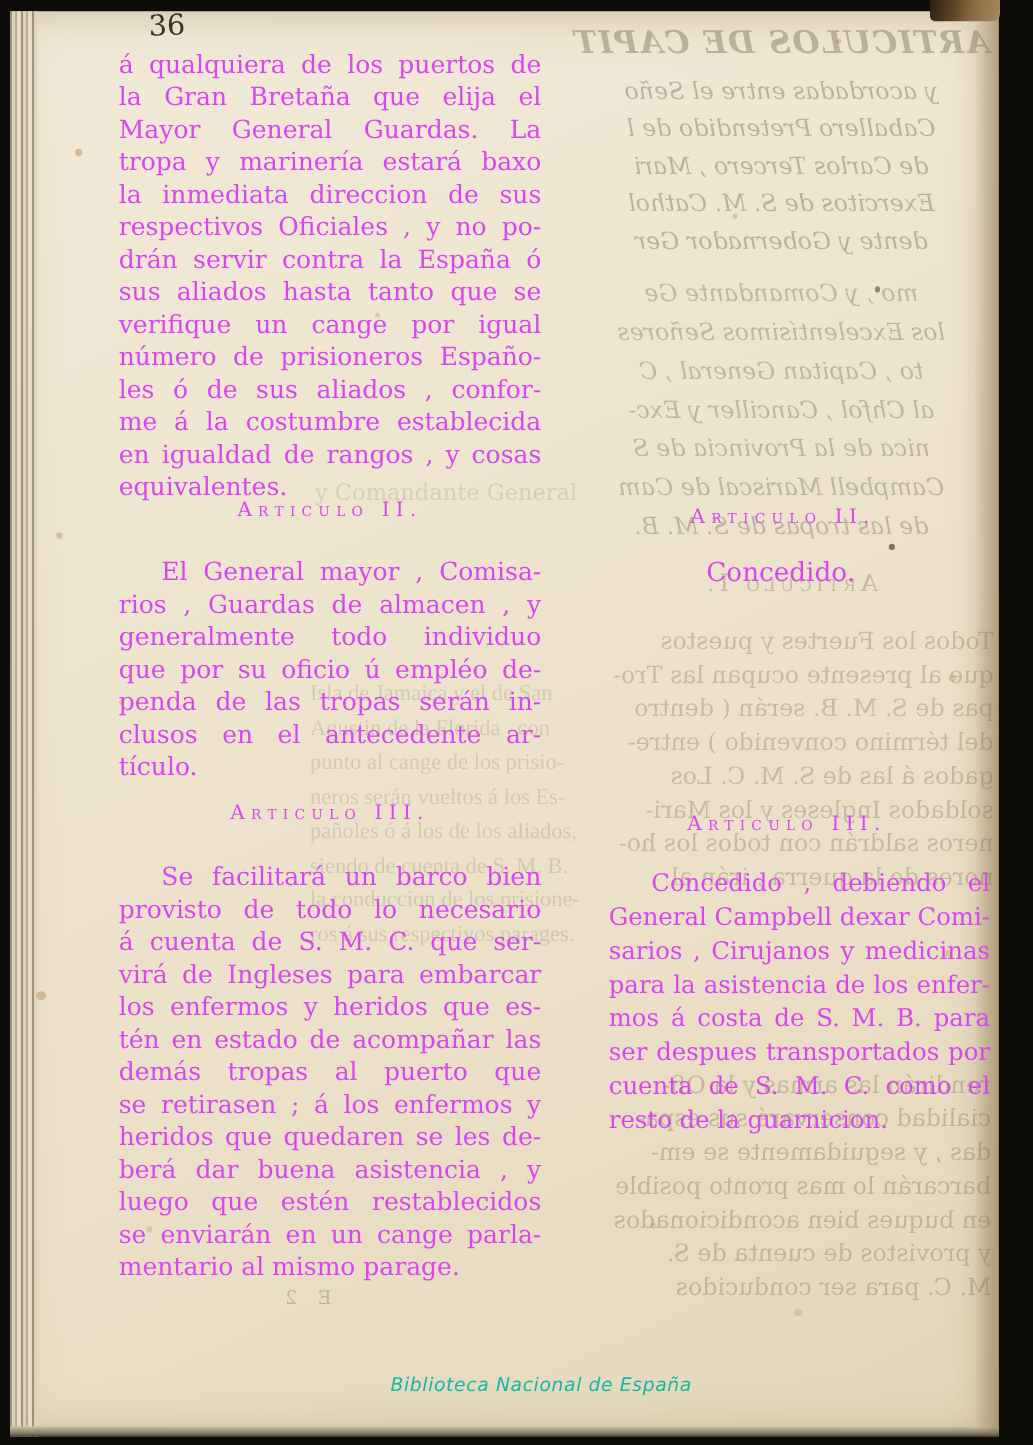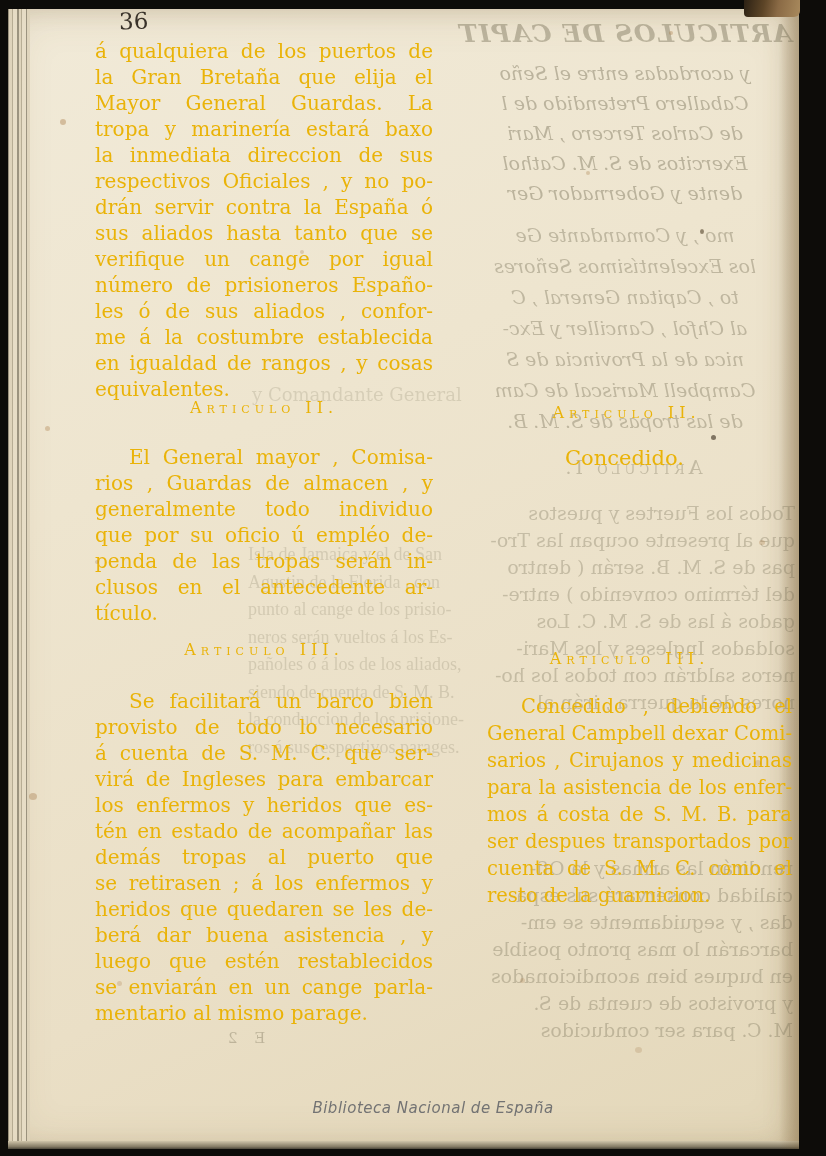--- a/index.html
+++ b/index.html
@@ -27,21 +27,21 @@
   #right-edge-shade{
     position:absolute;left:779px;top:9px;width:20px;height:1140px;
     background:linear-gradient(90deg,rgba(140,115,70,0),rgba(120,95,55,.35));
   }
   #corner-damage{
     position:absolute;left:744px;top:0;width:56px;height:17px;
     background:linear-gradient(100deg,#2c2114 0%,#5d4527 35%,#8a6a45 60%,#a98a5d 100%);
     border-radius:0 0 6px 4px;
   }
   
-  .print{position:absolute;color:#eab308;font-size:20px;}
+  .print{position:absolute;color:#d946ef;font-size:20px;}
   .para{line-height:26px;}
   .para .ln{text-align:justify;text-align-last:justify;text-justify:inter-word;}
   .para .ln.last{text-align-last:left;}
   .para.indent .ln:first-child{text-indent:34px;}
   .rpara{line-height:27px;font-size:19.5px;}
   .articulo{
     font-variant:small-caps;letter-spacing:5px;text-align:center;
     font-size:16px;
   }
   #page-number{left:119px;top:8px;font-size:23px;transform:rotate(-2deg);color:#39322a;}
@@ -71,21 +71,21 @@
   #ghost-bottom{left:475px;top:855px;width:318px;opacity:.32;}
   #ghost-bottom .ln{font-size:19px;line-height:27px;}
   #ghost-left{left:248px;top:541px;width:240px;opacity:.20;font-family:Liberation Serif, serif;}
   #ghost-left .ln{font-size:18px;line-height:27.5px;white-space:nowrap;}
   #ghost-left-single{left:252px;top:384px;width:230px;opacity:.18;font-size:18px;white-space:nowrap;}
   #ghost-signature{left:222px;top:1029px;opacity:.35;font-size:15px;letter-spacing:6px;}
   
   #watermark{
     position:absolute;left:280px;top:1099px;width:306px;text-align:center;
     font-family:"DejaVu Sans","Liberation Sans",sans-serif;
-    font-style:italic;font-size:15px;letter-spacing:.5px;color:#737373;
+    font-style:italic;font-size:15px;letter-spacing:.5px;color:#14b8a6;
   }
   
   .dot{position:absolute;border-radius:50%;pointer-events:none;}
   .d1{left:60px;top:119px;width:6px;height:6px;background:rgba(158,106,50,.35);}
   .d2{left:45px;top:426px;width:5px;height:5px;background:rgba(158,106,50,.30);}
   .d3{left:29px;top:793px;width:8px;height:7px;background:rgba(148,100,48,.30);}
   .d4{left:117px;top:981px;width:5px;height:5px;background:rgba(158,106,50,.22);}
   .d5{left:669px;top:31px;width:4px;height:4px;background:rgba(158,106,50,.30);}
   .d6{left:700px;top:229px;width:4px;height:5px;background:rgba(70,52,28,.55);}
   .d7{left:711px;top:435px;width:5px;height:5px;background:rgba(55,44,28,.60);}

